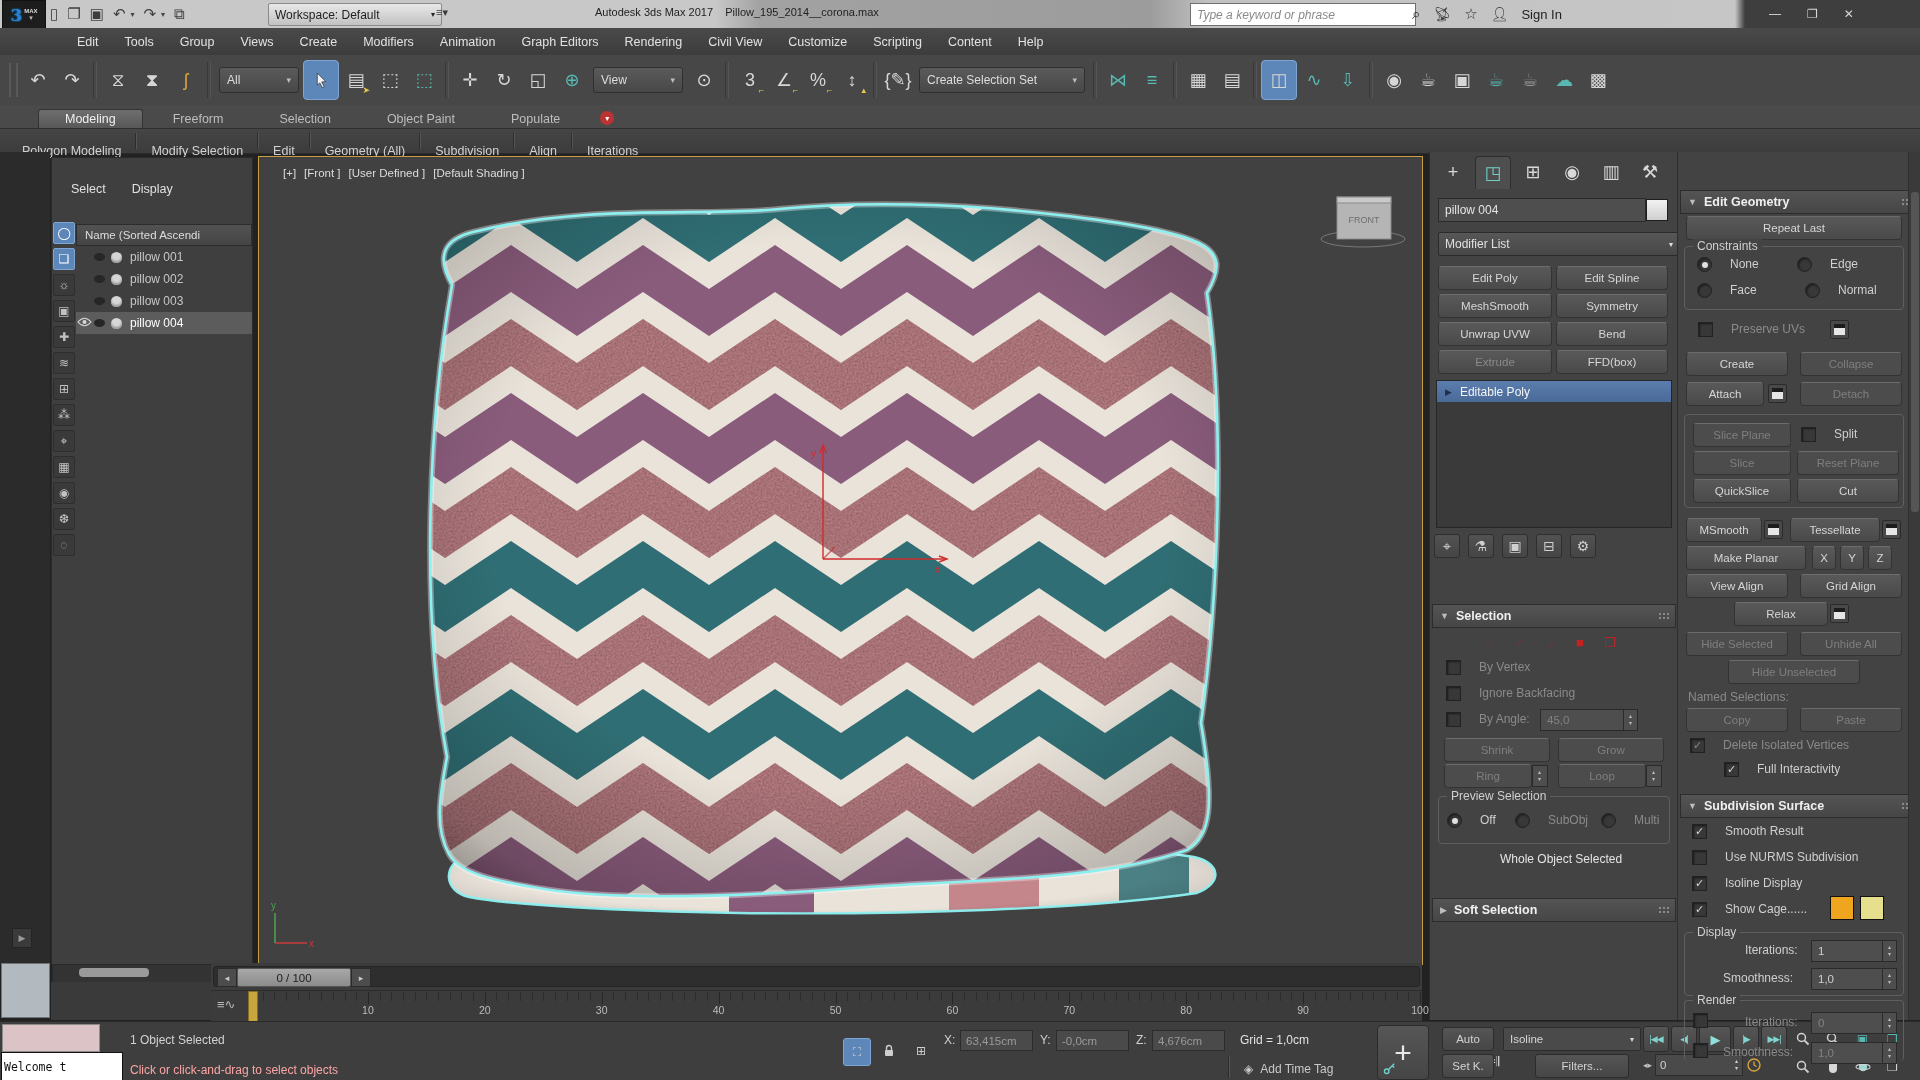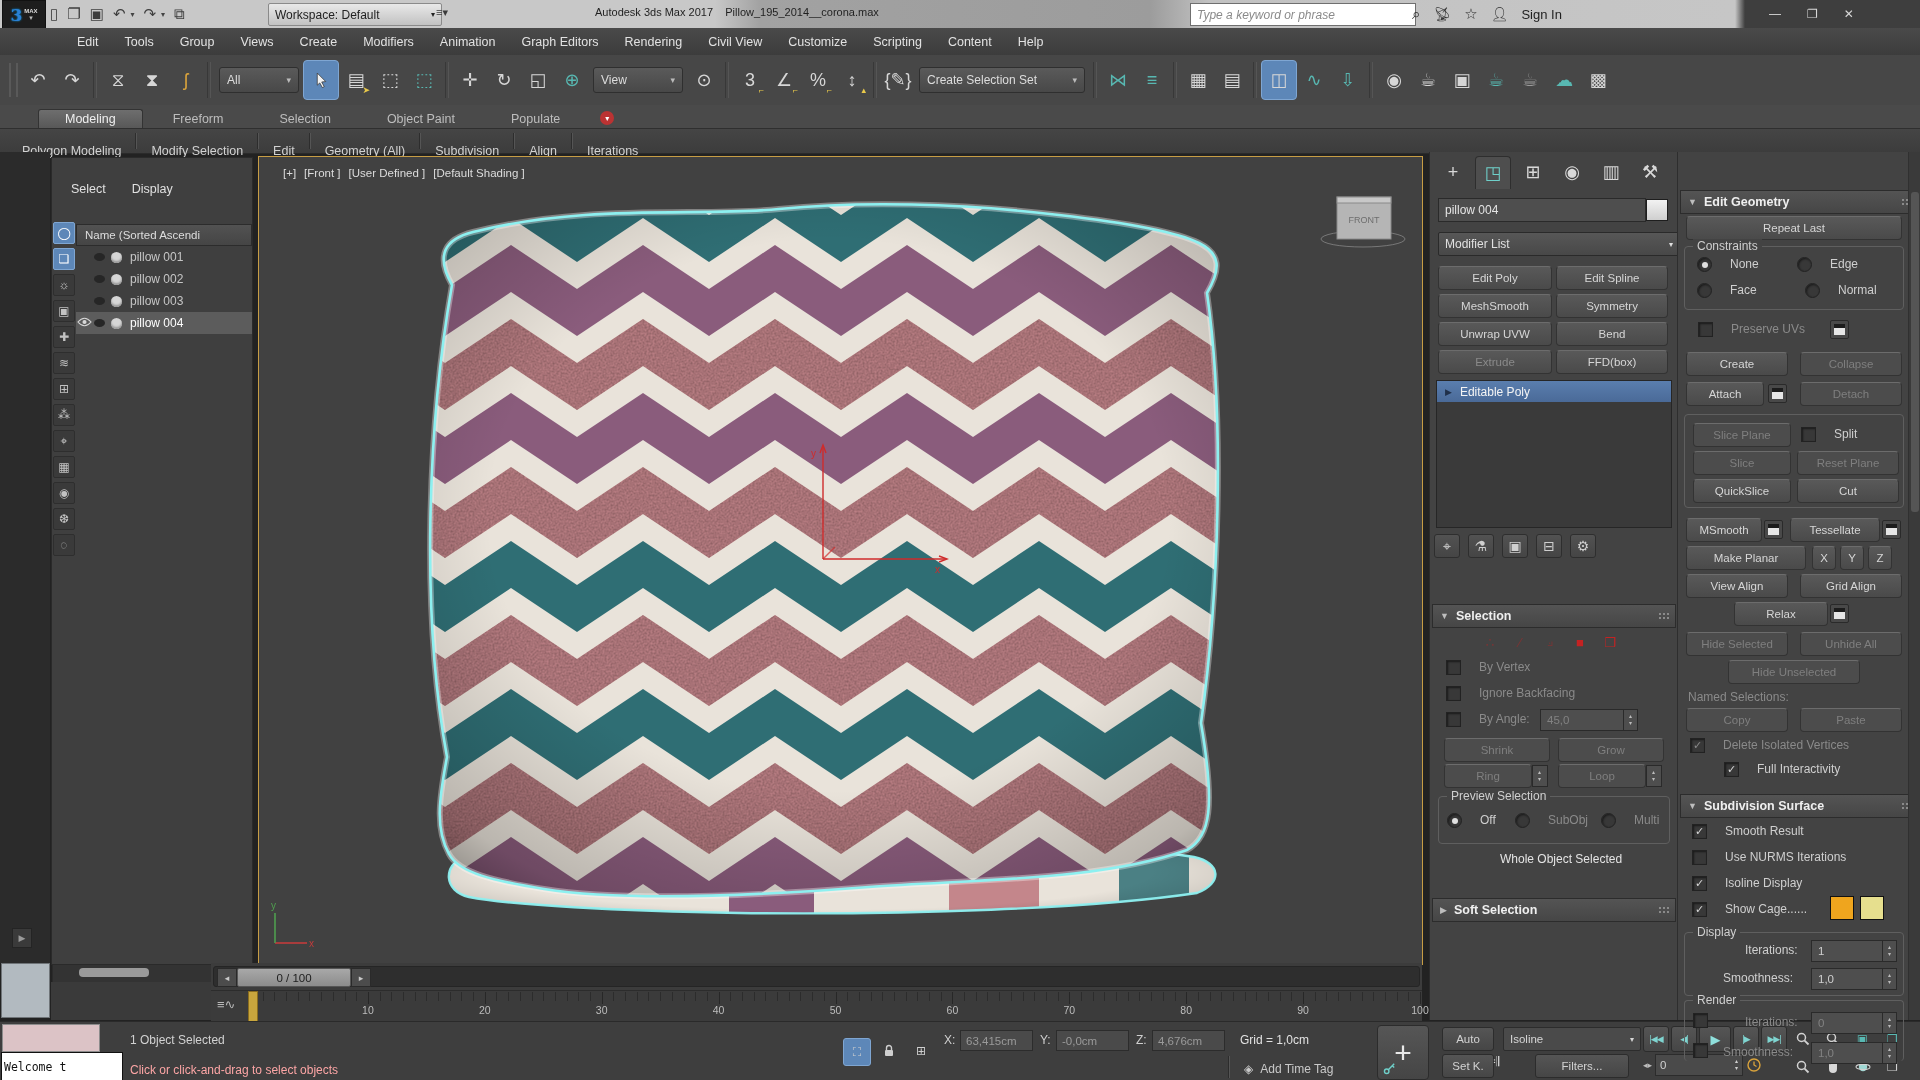--- a/index.html
+++ b/index.html
@@ -1067,21 +1067,21 @@
     <span class="tri">▼</span>
     <span>Subdivision Surface</span>
       <span class="grip"></span>
   </div>
   <div class="cb" style="position:absolute;left:14px;top:672px">
     <span class="box">✓</span>
       <span>Smooth Result</span>
     </div>
   <div class="cb" style="position:absolute;left:14px;top:698px">
     <span class="box"></span>
-      <span>Use NURMS Iterations</span>
+      <span>Use NURMS Subdivision</span>
     </div>
   <div class="cb" style="position:absolute;left:14px;top:724px">
     <span class="box">✓</span>
       <span>Isoline Display</span>
     </div>
   <div class="cb" style="position:absolute;left:14px;top:750px">
     <span class="box">✓</span>
       <span>Show Cage......</span>
     </div>
   <span id="cage-color-1" style="position: absolute; left: 152px; top: 744px; width: 22px; height: 22px; border: 1px solid rgb(17, 17, 17); background: rgb(239, 165, 30);"></span>

